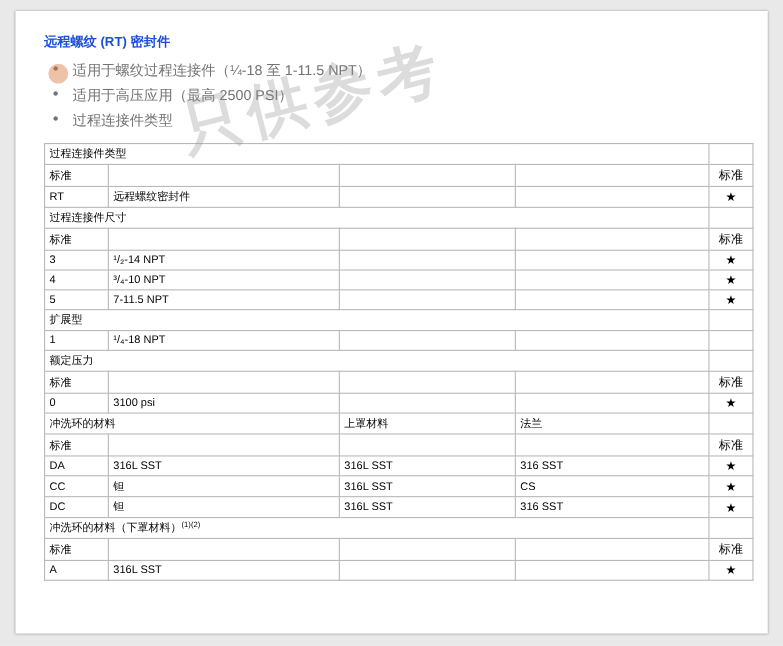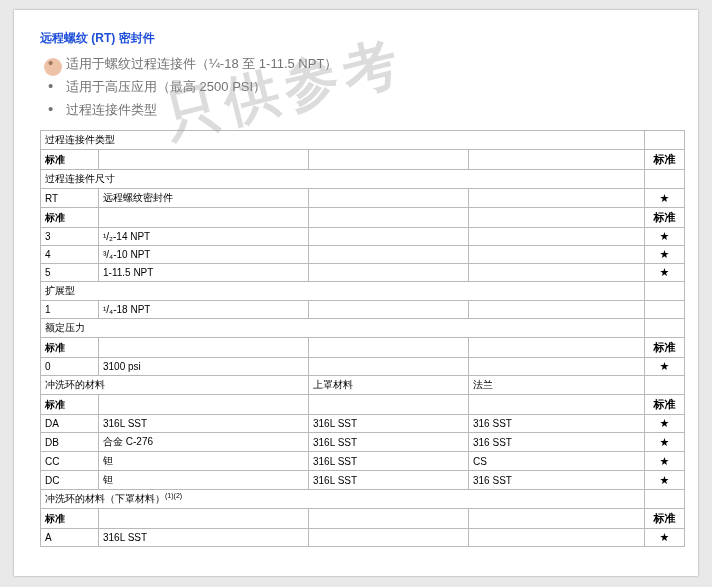--- a/index.html
+++ b/index.html
@@ -98,21 +98,21 @@
     background: #ffffff;
     overflow: hidden;
     white-space: nowrap;
   }
   td.sec {
     background: #e4e4e4;
     font-weight: normal;
   }
   td.hdr {
     background: #f2f2f2;
-    font-weight: bold;
+    font-weight: normal;
   }
   td.star {
     text-align: center;
     font-size: 11px;
   }
   td.code {
     padding-left: 5px;
   }
   sup {
     font-size: 7px;
@@ -156,31 +156,31 @@
           <td class="sec"></td>
         </tr>
         <tr>
           <td class="hdr">标准</td>
           <td class="hdr"></td>
           <td class="hdr"></td>
           <td class="hdr"></td>
           <td class="hdr star">标准</td>
         </tr>
         <tr>
-          <td class="sec" colspan="4">过程连接件尺寸</td>
-          <td class="sec"></td>
-        </tr>
-
-        <tr>
           <td class="code">RT</td>
           <td>远程螺纹密封件</td>
           <td></td>
           <td></td>
           <td class="star">★</td>
         </tr>
+
+        <tr>
+          <td class="sec" colspan="4">过程连接件尺寸</td>
+          <td class="sec"></td>
+        </tr>
         <tr>
           <td class="hdr">标准</td>
           <td class="hdr"></td>
           <td class="hdr"></td>
           <td class="hdr"></td>
           <td class="hdr star">标准</td>
         </tr>
         <tr>
           <td class="code">3</td>
           <td class="frac">¹/₂-14 NPT</td>
@@ -190,21 +190,21 @@
         </tr>
         <tr>
           <td class="code">4</td>
           <td class="frac">³/₄-10 NPT</td>
           <td></td>
           <td></td>
           <td class="star">★</td>
         </tr>
         <tr>
           <td class="code">5</td>
-          <td>1-11.5 NPT</td>
+          <td>7-11.5 NPT</td>
           <td></td>
           <td></td>
           <td class="star">★</td>
         </tr>
         <tr>
           <td class="sec" colspan="4">扩展型</td>
           <td class="sec"></td>
         </tr>
         <tr>
           <td class="code">1</td>
@@ -247,27 +247,20 @@
           <td class="hdr star">标准</td>
         </tr>
         <tr>
           <td class="code">DA</td>
           <td>316L SST</td>
           <td>316L SST</td>
           <td>316 SST</td>
           <td class="star">★</td>
         </tr>
         <tr>
-          <td class="code">DB</td>
-          <td>合金 C-276</td>
-          <td>316L SST</td>
-          <td>316 SST</td>
-          <td class="star">★</td>
-        </tr>
-        <tr>
           <td class="code">CC</td>
           <td>钽</td>
           <td>316L SST</td>
           <td>CS</td>
           <td class="star">★</td>
         </tr>
         <tr>
           <td class="code">DC</td>
           <td>钽</td>
           <td>316L SST</td>

